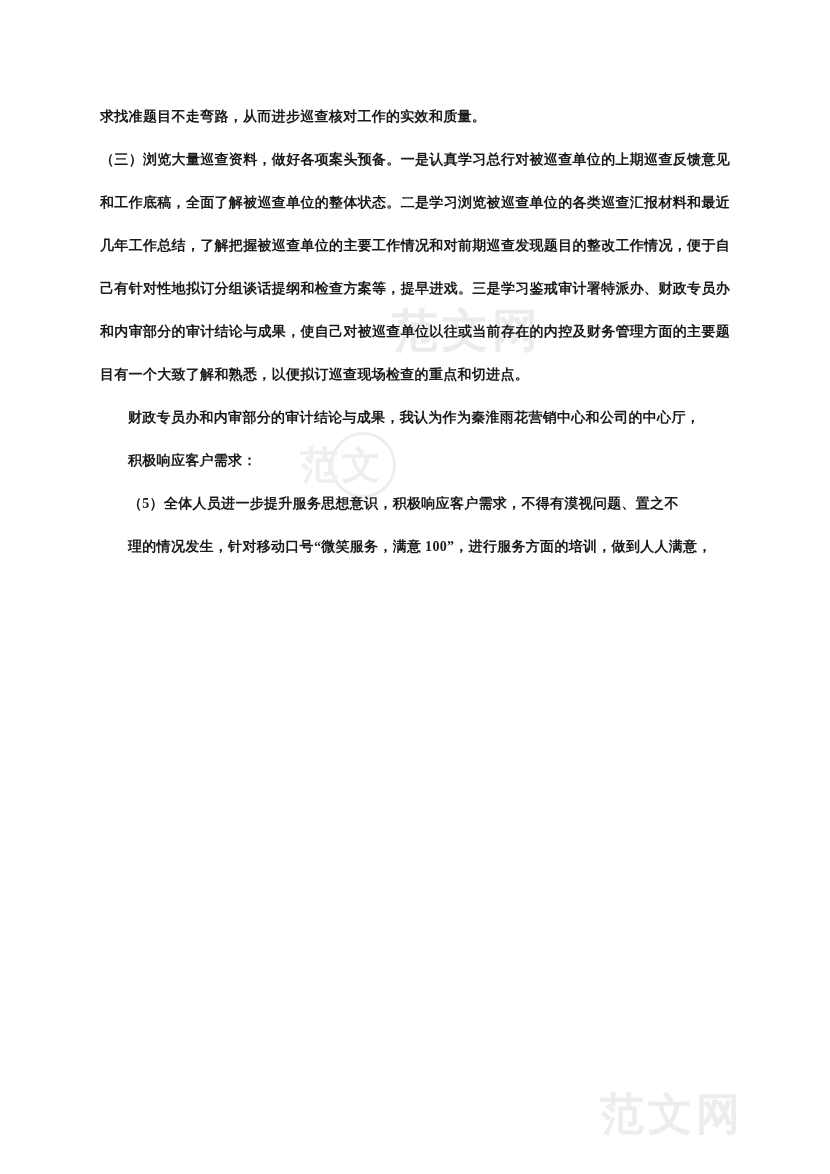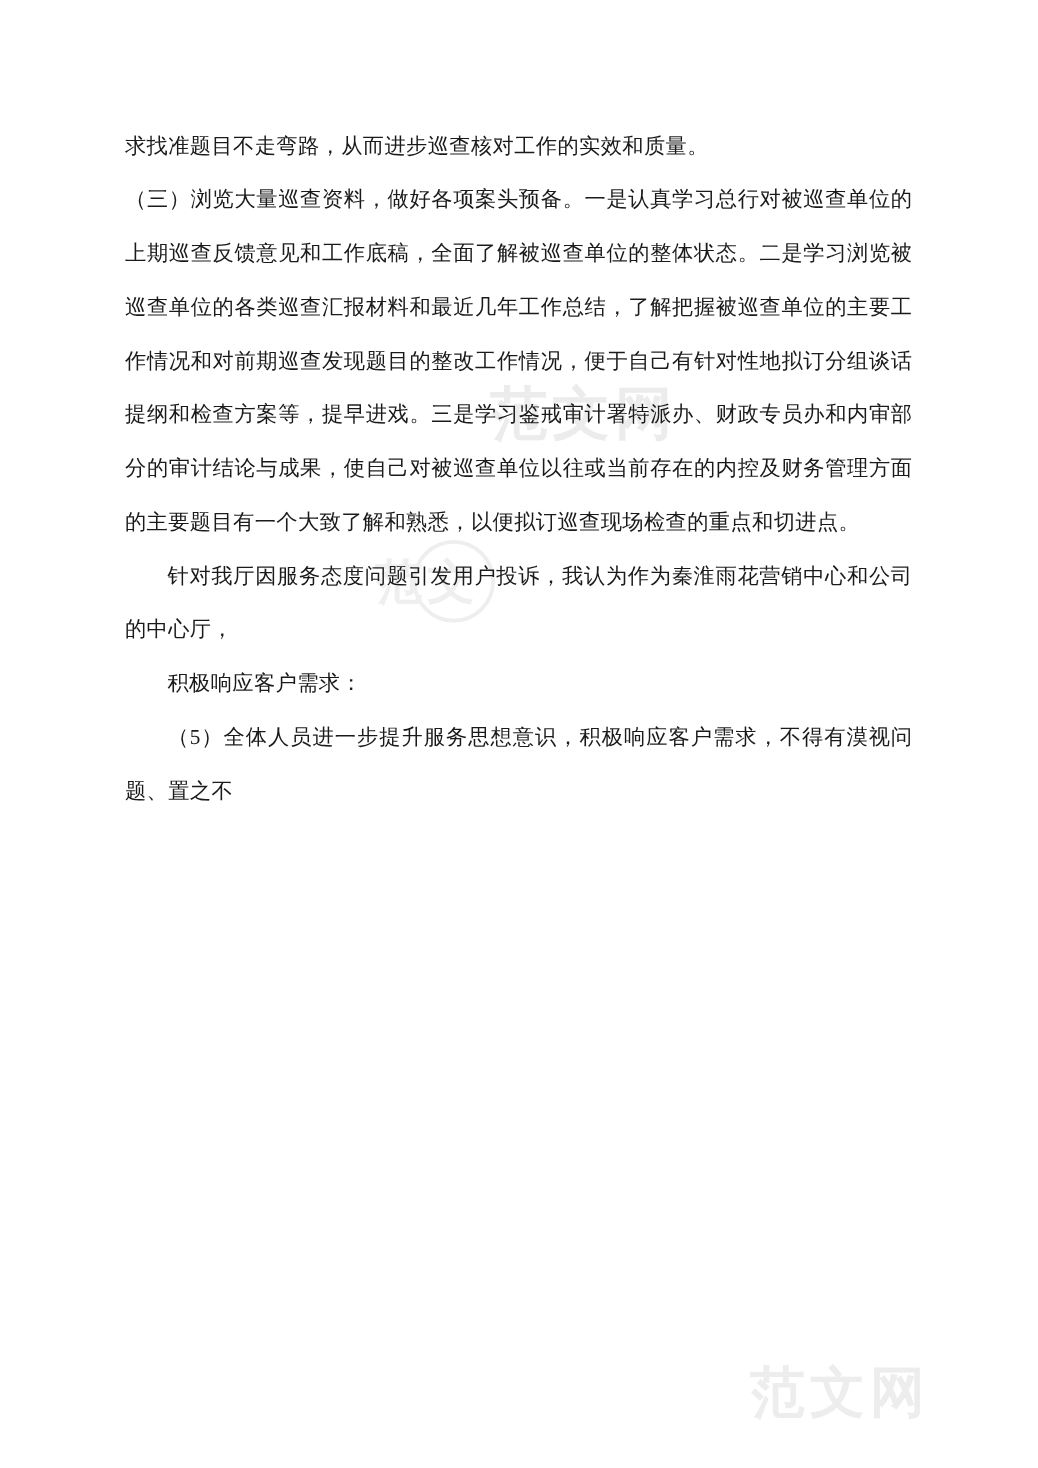--- a/index.html
+++ b/index.html
@@ -18,26 +18,27 @@
     position: relative;
     width: 830px;
     height: 1174px;
     background: #ffffff;
     box-sizing: border-box;
     padding: 95px 100px 60px 100px;
   }
   .doc-body {
     position: relative;
     z-index: 2;
-    font-size: 17px;
+    font-size: 14px;
     line-height: 43px;
     color: #1a1a1a;
     text-align: justify;
     text-justify: inter-ideograph;
     letter-spacing: 0.3px;
+    font-weight: bold;
   }
   .para {
     margin: 0;
     padding: 0;
     white-space: pre-wrap;
   }
   .para.indent {
     text-indent: 2em;
   }
   
@@ -90,18 +91,19 @@
 <div class="page">
 
   <div class="wm wm-1">范文网</div>
   <div class="wm-circle"></div>
   <div class="wm wm-2">范文</div>
   <div class="wm wm-3">范文网</div>
 
   <div class="doc-body">
     <p class="para">求找准题目不走弯路，从而进步巡查核对工作的实效和质量。</p>
     <p class="para">（三）浏览大量巡查资料，做好各项案头预备。一是认真学习总行对被巡查单位的上期巡查反馈意见和工作底稿，全面了解被巡查单位的整体状态。二是学习浏览被巡查单位的各类巡查汇报材料和最近几年工作总结，了解把握被巡查单位的主要工作情况和对前期巡查发现题目的整改工作情况，便于自己有针对性地拟订分组谈话提纲和检查方案等，提早进戏。三是学习鉴戒审计署特派办、财政专员办和内审部分的审计结论与成果，使自己对被巡查单位以往或当前存在的内控及财务管理方面的主要题目有一个大致了解和熟悉，以便拟订巡查现场检查的重点和切进点。</p>
-    <p class="para indent">针对我厅因服务态度问题引发用户投诉，我认为作为秦淮雨花营销中心和公司的中心厅，</p>
+    <p class="para indent">财政专员办和内审部分的审计结论与成果，我认为作为秦淮雨花营销中心和公司的中心厅，</p>
     <p class="para indent">积极响应客户需求：</p>
     <p class="para indent">（5）全体人员进一步提升服务思想意识，积极响应客户需求，不得有漠视问题、置之不</p>
+    <p class="para indent">理的情况发生，针对移动口号“微笑服务，满意 100”，进行服务方面的培训，做到人人满意，</p>
   </div>
 
 </div>
 
 </body></html>

